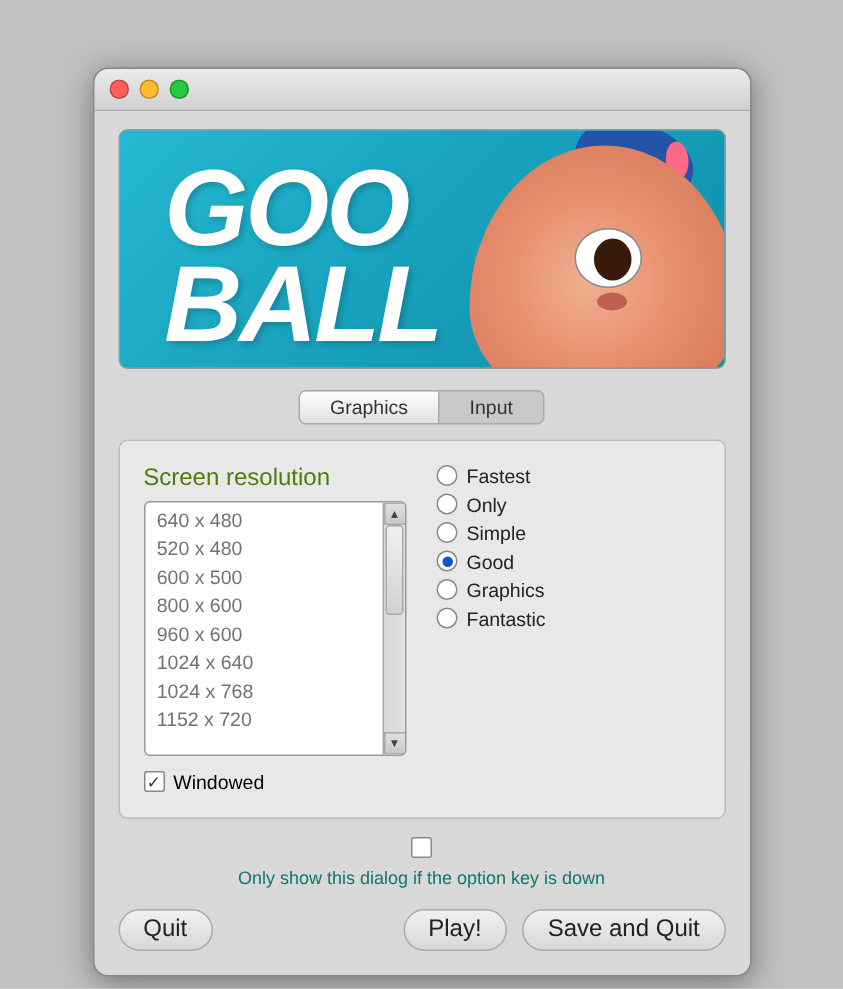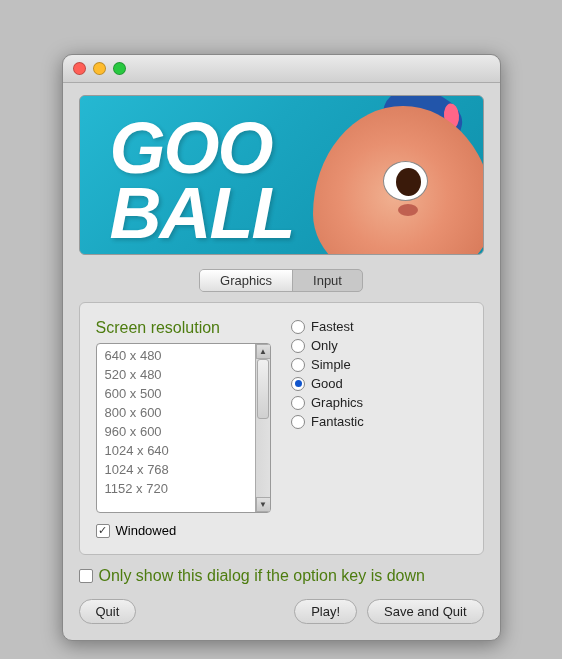--- a/index.html
+++ b/index.html
@@ -339,38 +339,39 @@
       color: #333;
       cursor: pointer;
     }
 
     
     .option-key-row {
       display: flex;
       align-items: center;
       gap: 6px;
       margin-bottom: 14px;
-      font-size: 16px;
-      color: #4d7c0f;
+      font-size: 12px;
+      color: #0f766e;
+      flex-direction: column;
     }
 
     .option-key-row .checkbox-box {
       flex-shrink: 0;
     }
 
     
     .buttons-row {
       display: flex;
       align-items: center;
       gap: 10px;
     }
 
     .btn {
       padding: 4px 16px;
-      font-size: 13px;
+      font-size: 16px;
       border-radius: 14px;
       border: 1px solid #aaa;
       background: linear-gradient(to bottom, #f0f0f0 0%, #d8d8d8 100%);
       cursor: pointer;
       color: #222;
       font-family: inherit;
     }
 
     .btn-play {
       margin-left: auto;

